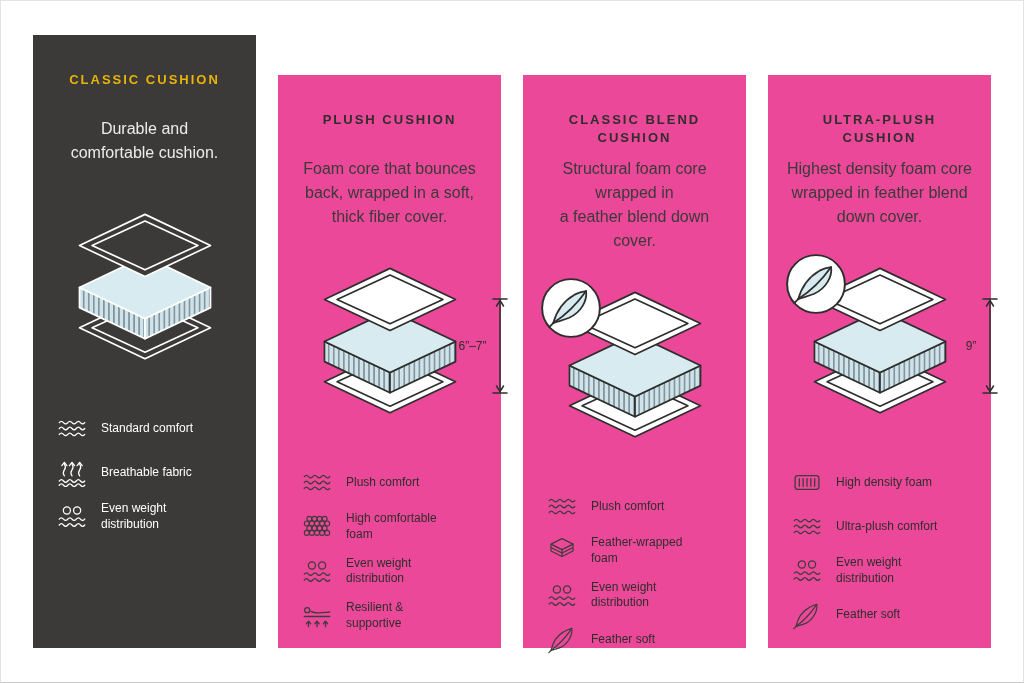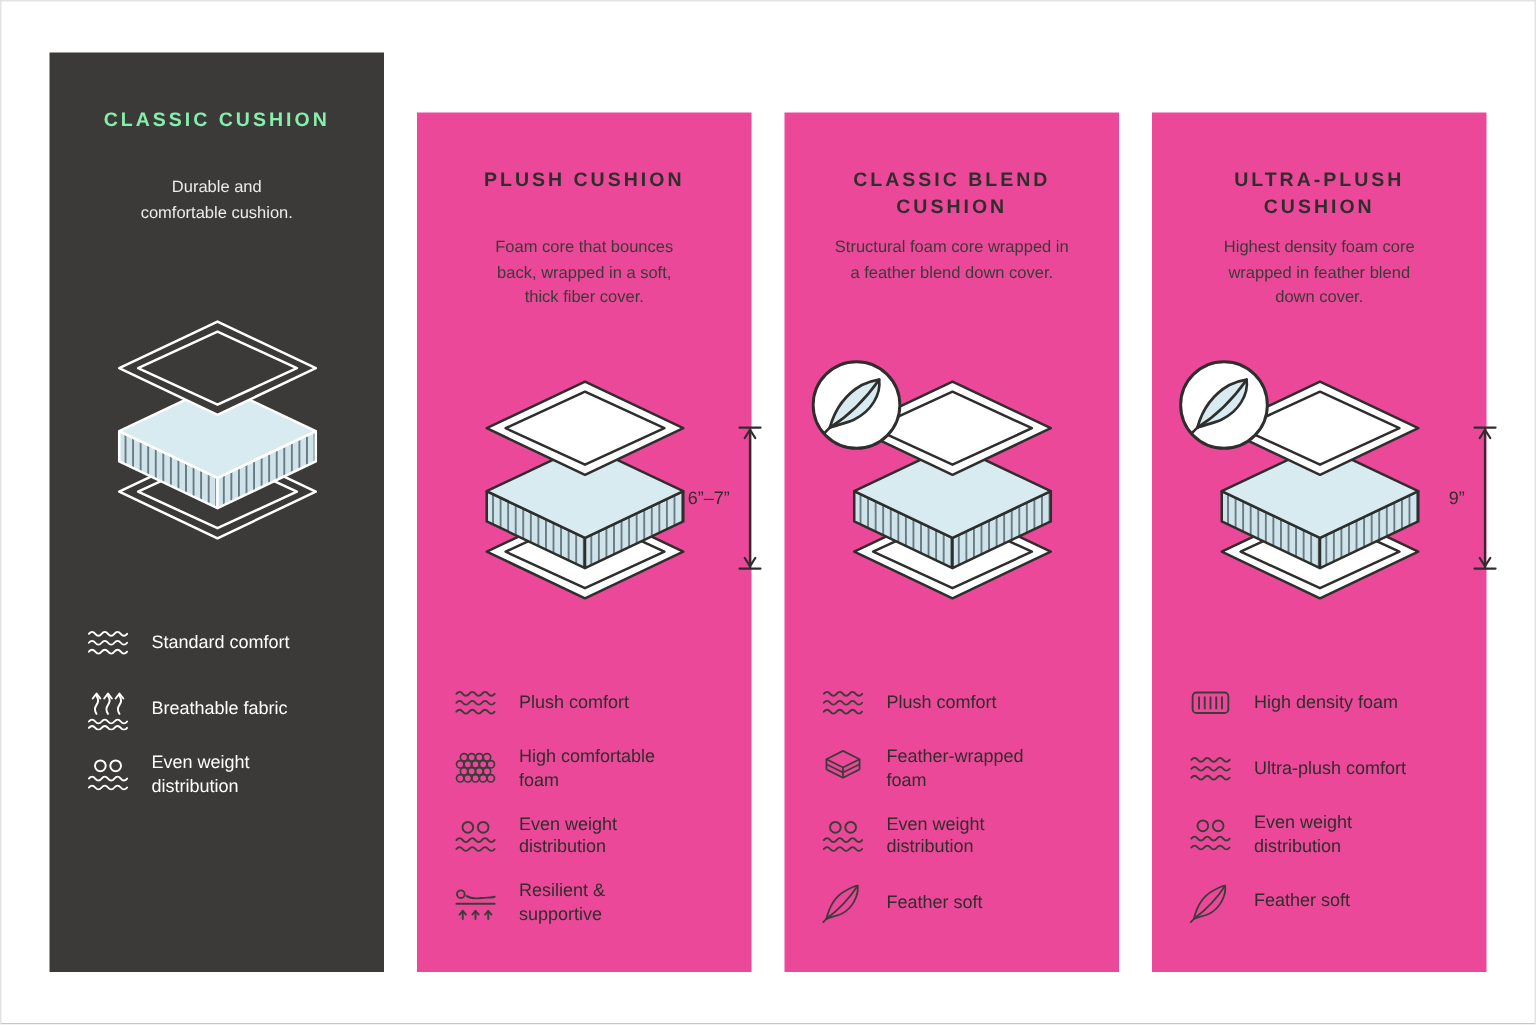--- a/index.html
+++ b/index.html
@@ -19,23 +19,23 @@
   }
   .card{
     flex:1 1 0;box-sizing:border-box;padding:36px 18px 0;
   }
   .card.dark{background:#3b3a38;color:#ffffff;--line:#ffffff;--slab:#3b3a38;}
   .card.light{background:#ec4899;color:#2e2e2c;margin-top:40px;--line:#2e2e2c;--slab:#ffffff;}
   .title{
     margin:0;text-align:center;font-size:13px;font-weight:bold;
     letter-spacing:2px;line-height:1.35;white-space:pre-line;min-height:36px;
   }
-  .card.dark .title{color:#86efac;}
+  .card.dark .title{color:#eab308;}
   .desc{
-    margin:10px 0 0;text-align:center;font-size:11px;line-height:1.5;
+    margin:10px 0 0;text-align:center;font-size:16px;line-height:1.5;
     white-space:pre-line;min-height:58px;color:#3a3a38;
   }
   .card.dark .desc{color:#ececea;}
   .illo{
     position:relative;height:206px;margin-top:14px;
     display:flex;align-items:center;justify-content:center;
   }
   .cushion-wrap{position:relative;}
   .cushion{width:168px;height:165px;display:block;}
   .badge{position:absolute;left:-12px;top:-12px;width:64px;height:64px;}

